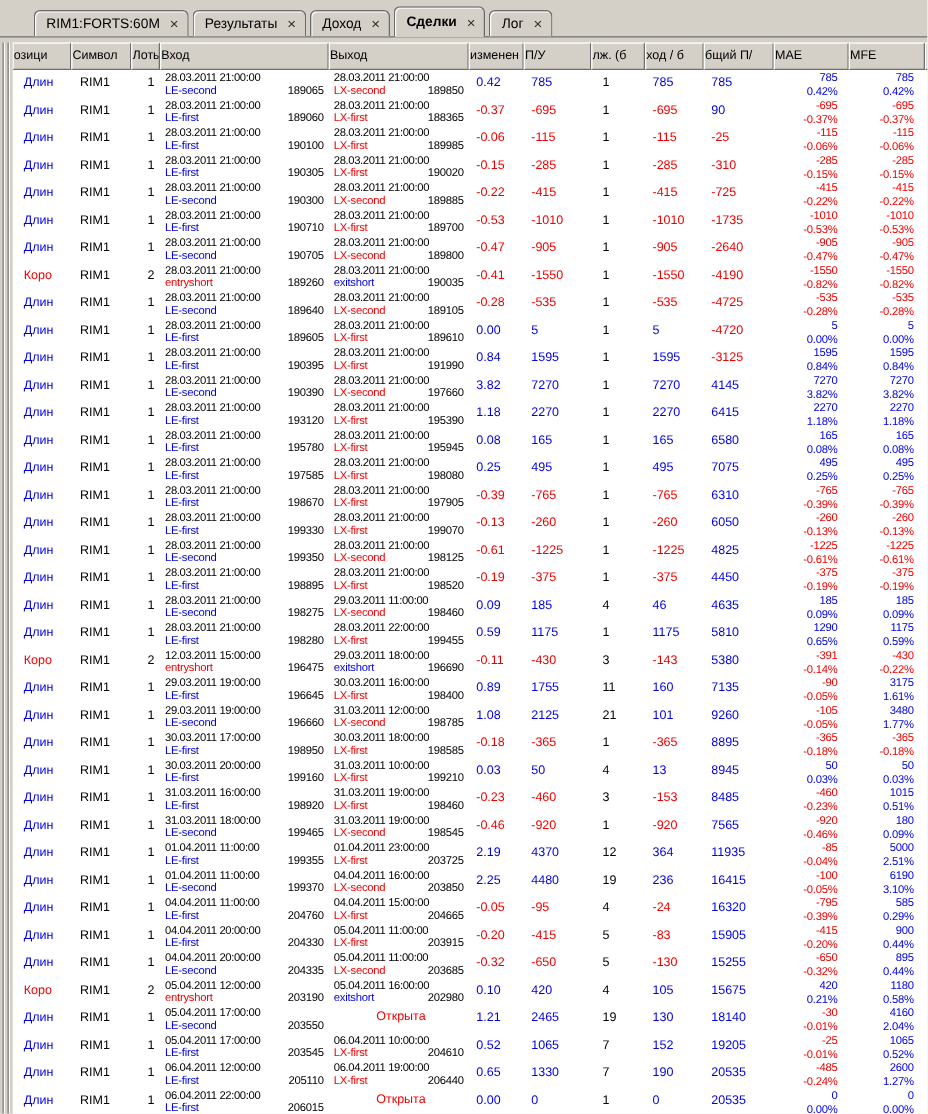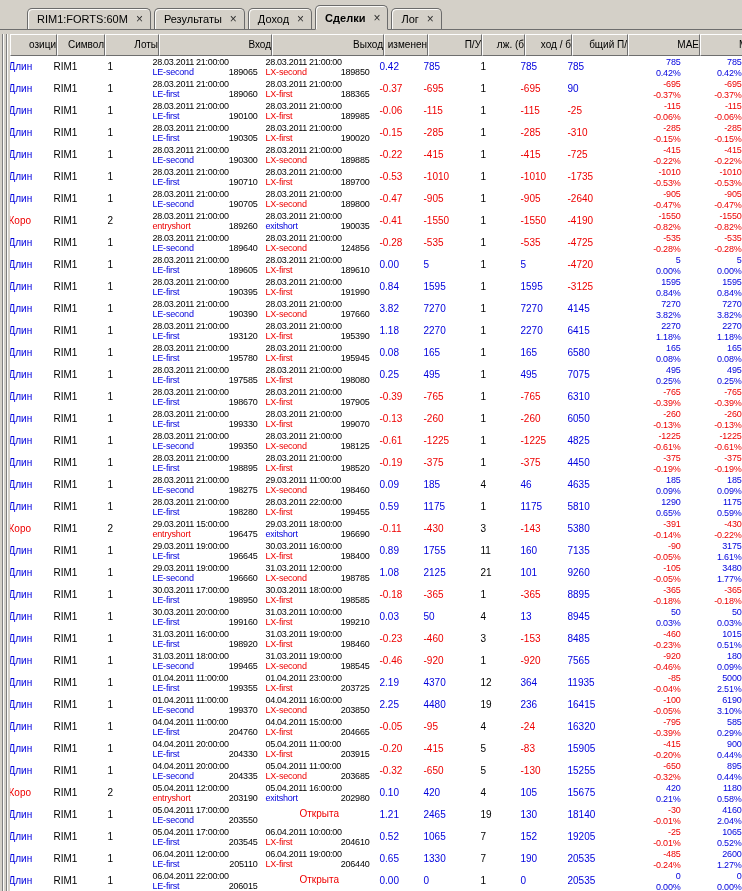--- a/index.html
+++ b/index.html
@@ -26,27 +26,27 @@
   .gutter{width:10px;background:var(--chrome);position:relative;flex:0 0 10px;}
   .gutter .gl1,.gutter .gl2{position:absolute;top:0;bottom:0;width:1px;background:#7e7e7e;}
   .gutter .gl1{left:2px;box-shadow:1px 0 0 #fbfaf8;}
   .gutter .gl2{left:6px;box-shadow:1px 0 0 #fbfaf8;}
   .tablewrap{flex:1;background:#fff;overflow:hidden;}
 
   
   .headerrow{display:flex;height:22px;background:#fff;}
   .hcell{background:var(--chrome);border-top:1px solid #fdfdfd;border-left:1px solid #fdfdfd;
          border-right:1px solid #6e6e6e;border-bottom:1px solid #6e6e6e;
-         font-size:10px;text-align:right;line-height:19px;overflow:hidden;
+         font-size:10px;text-align:left;line-height:19px;overflow:hidden;
          white-space:nowrap;flex:0 0 auto;cursor:default;}
 
   
-  .w0{width:47px}.w1{width:48px}.w2{width:54px}.w3{width:113px}.w4{width:112px}
+  .w0{width:47px}.w1{width:48px}.w2{width:23px}.w3{width:135px}.w4{width:112px}
   .w5{width:44px}.w6{width:54px}.w7{width:43px}.w8{width:47px}.w9{width:56px}
-  .w10{width:72px}.w11{width:61px}.w12{width:9px}
+  .w10{width:60px}.w11{width:61px}.w12{width:9px}
 
   
   .rows{background:#fff;}
   .row{display:flex;height:22px;font-size:10px;justify-content:center;}
   .c{flex:0 0 auto;overflow:hidden;white-space:nowrap;}
   .cpos{padding-left:8px;line-height:22px;}
   .csym{padding-left:6px;line-height:22px;color:#000;}
   .clots{padding-left:12px;line-height:22px;color:#000;}
   .date{font-size:9px;height:11px;line-height:12px;padding-left:3px;color:#000;
         letter-spacing:-0.3px;}
@@ -374,21 +374,21 @@
       <div class="date">28.03.2011 21:00:00</div>
       <div class="sigline">
         <span class="sig posn">LE-second</span>
         <span class="price">189640</span>
       </div>
     </div>
     <div class="c w4">
               <div class="date">28.03.2011 21:00:00</div>
               <div class="sigline">
                 <span class="sig neg">LX-second</span>
-                <span class="price">124856</span>
+                <span class="price">189105</span>
               </div>
             </div>
     <div class="c w5 cnum neg">-0.28</div>
     <div class="c w6 cnum neg">-535</div>
     <div class="c w7 cbars">1</div>
     <div class="c w8 cnum neg">-535</div>
     <div class="c w9 cnum neg">-4725</div>
     <div class="c w10 mm">
       <div class="neg">-535</div>
       <div class="neg">-0.28%</div>
@@ -780,21 +780,21 @@
     <div class="c w11 mm">
       <div class="posn">1175</div>
       <div class="posn">0.59%</div>
     </div>
   </div>
           <div class="row">
     <div class="c w0 cpos neg">Коро</div>
     <div class="c w1 csym">RIM1</div>
     <div class="c w2 clots">2</div>
     <div class="c w3">
-      <div class="date">29.03.2011 15:00:00</div>
+      <div class="date">12.03.2011 15:00:00</div>
       <div class="sigline">
         <span class="sig neg">entryshort</span>
         <span class="price">196475</span>
       </div>
     </div>
     <div class="c w4">
               <div class="date">29.03.2011 18:00:00</div>
               <div class="sigline">
                 <span class="sig posn">exitshort</span>
                 <span class="price">196690</span>

